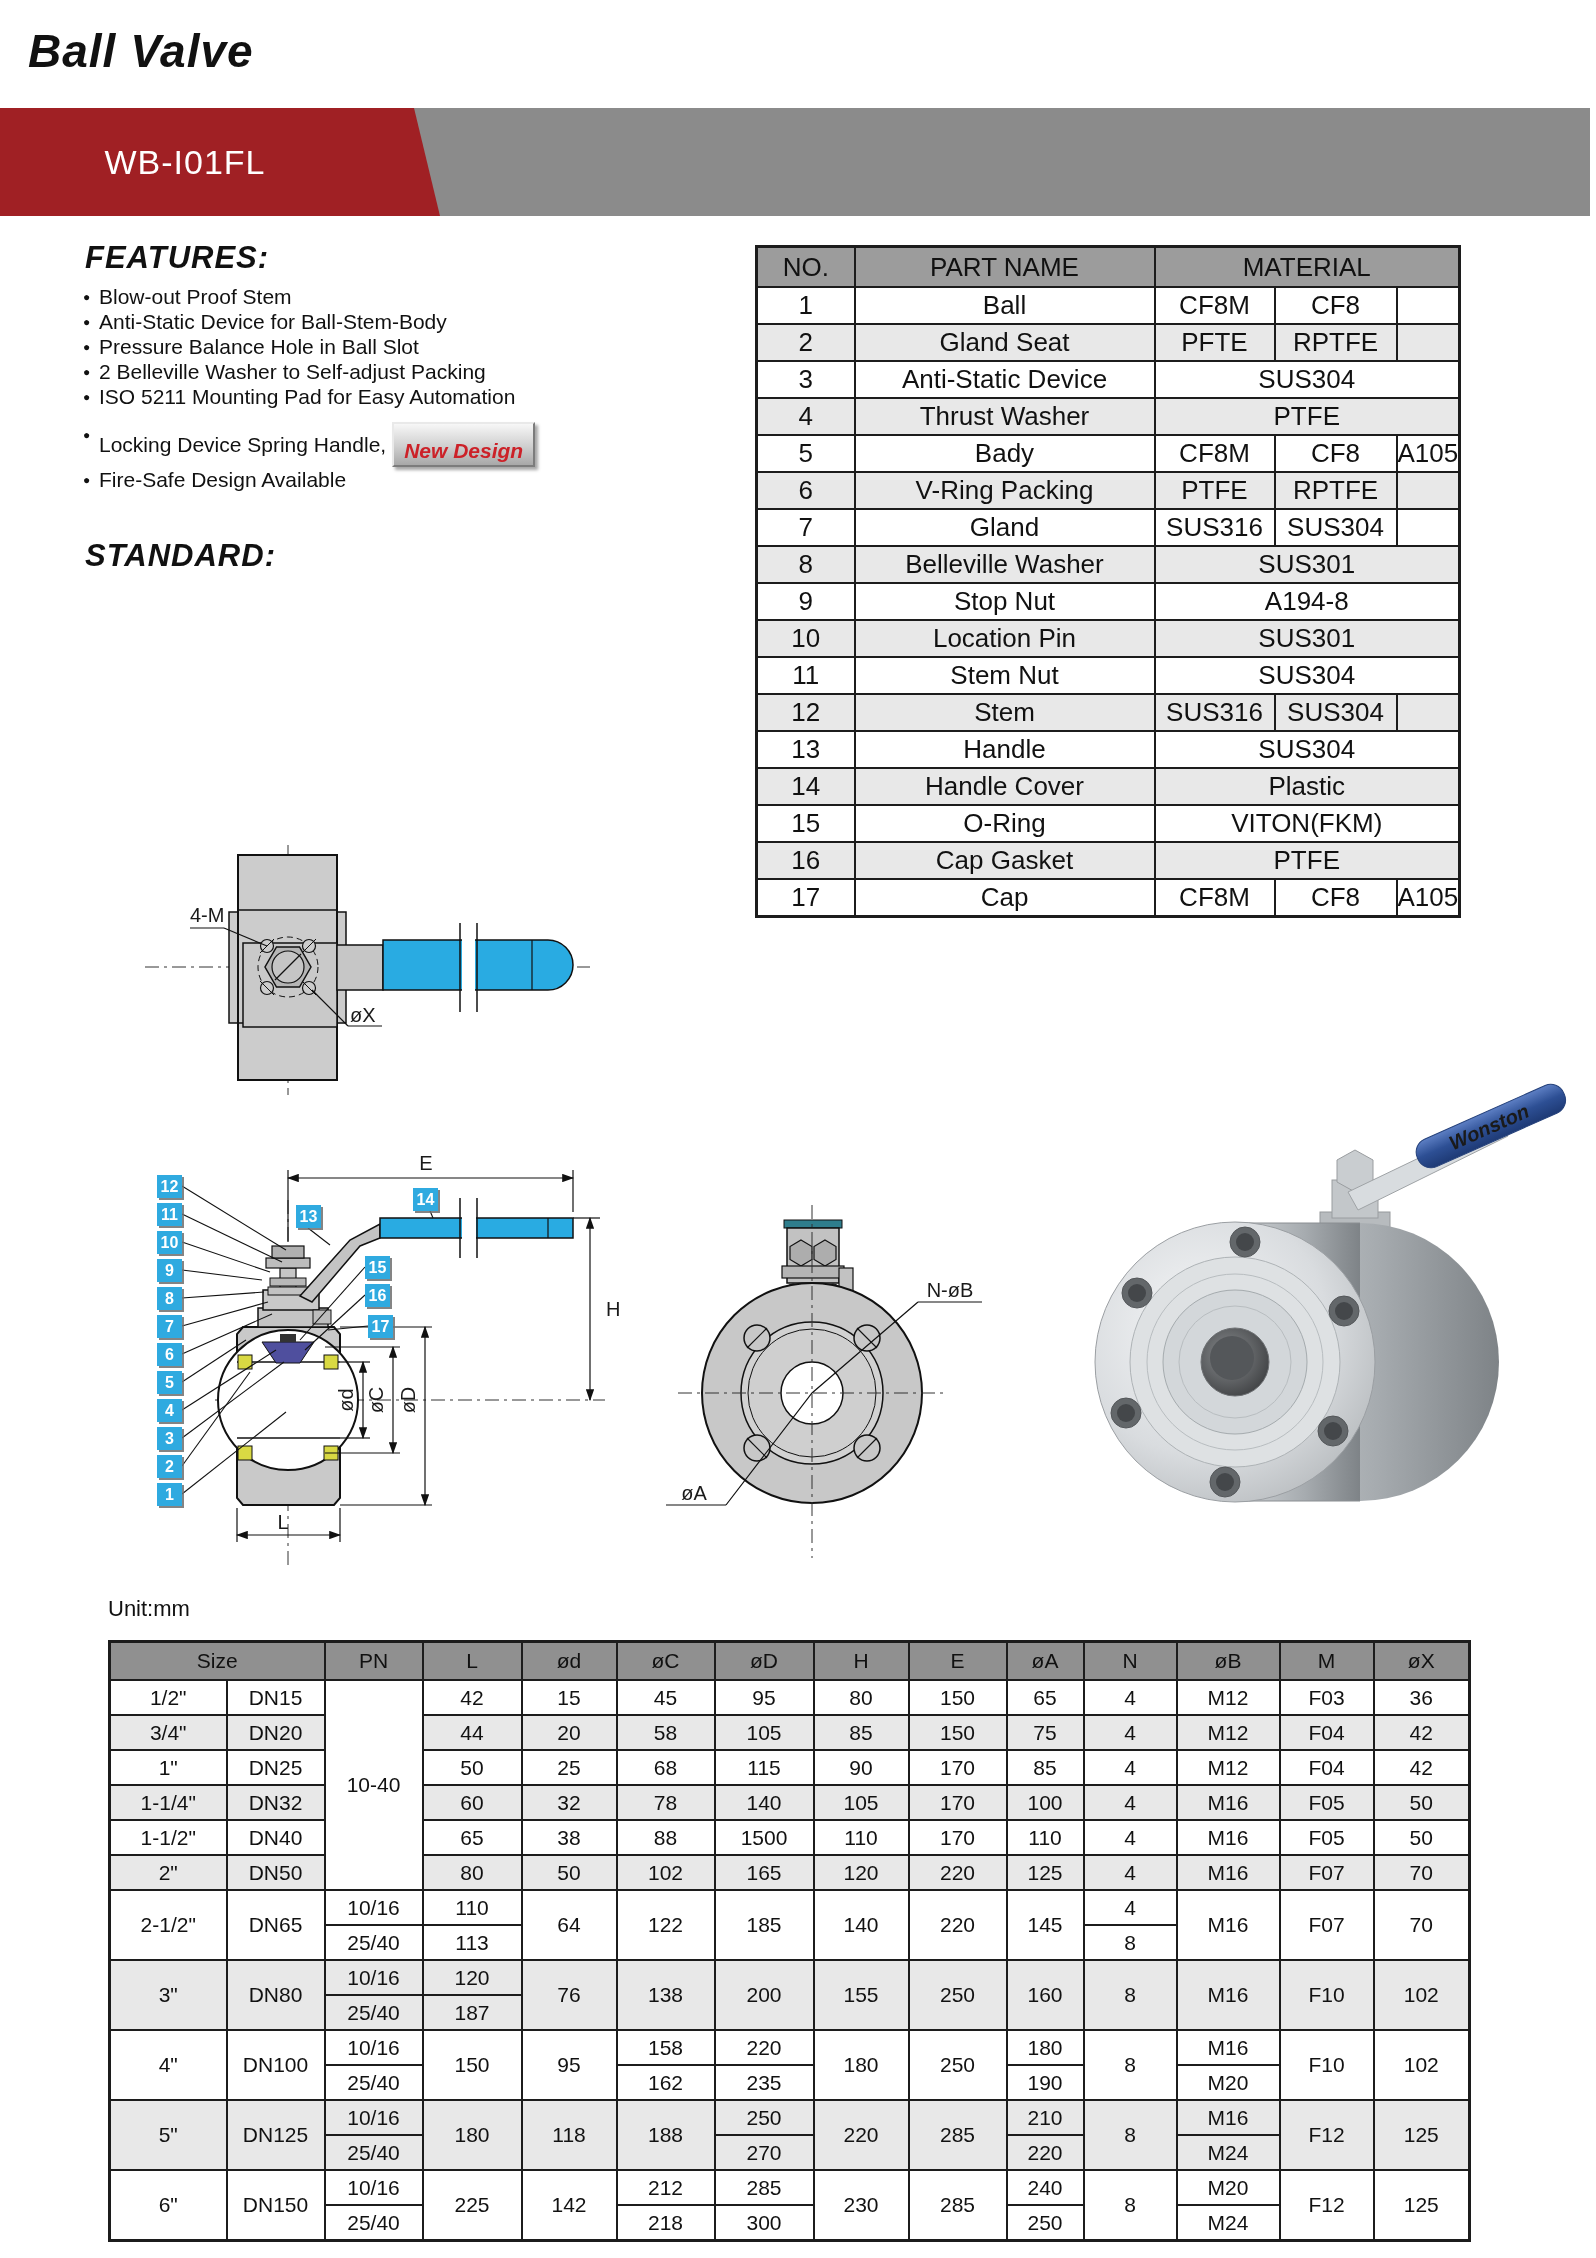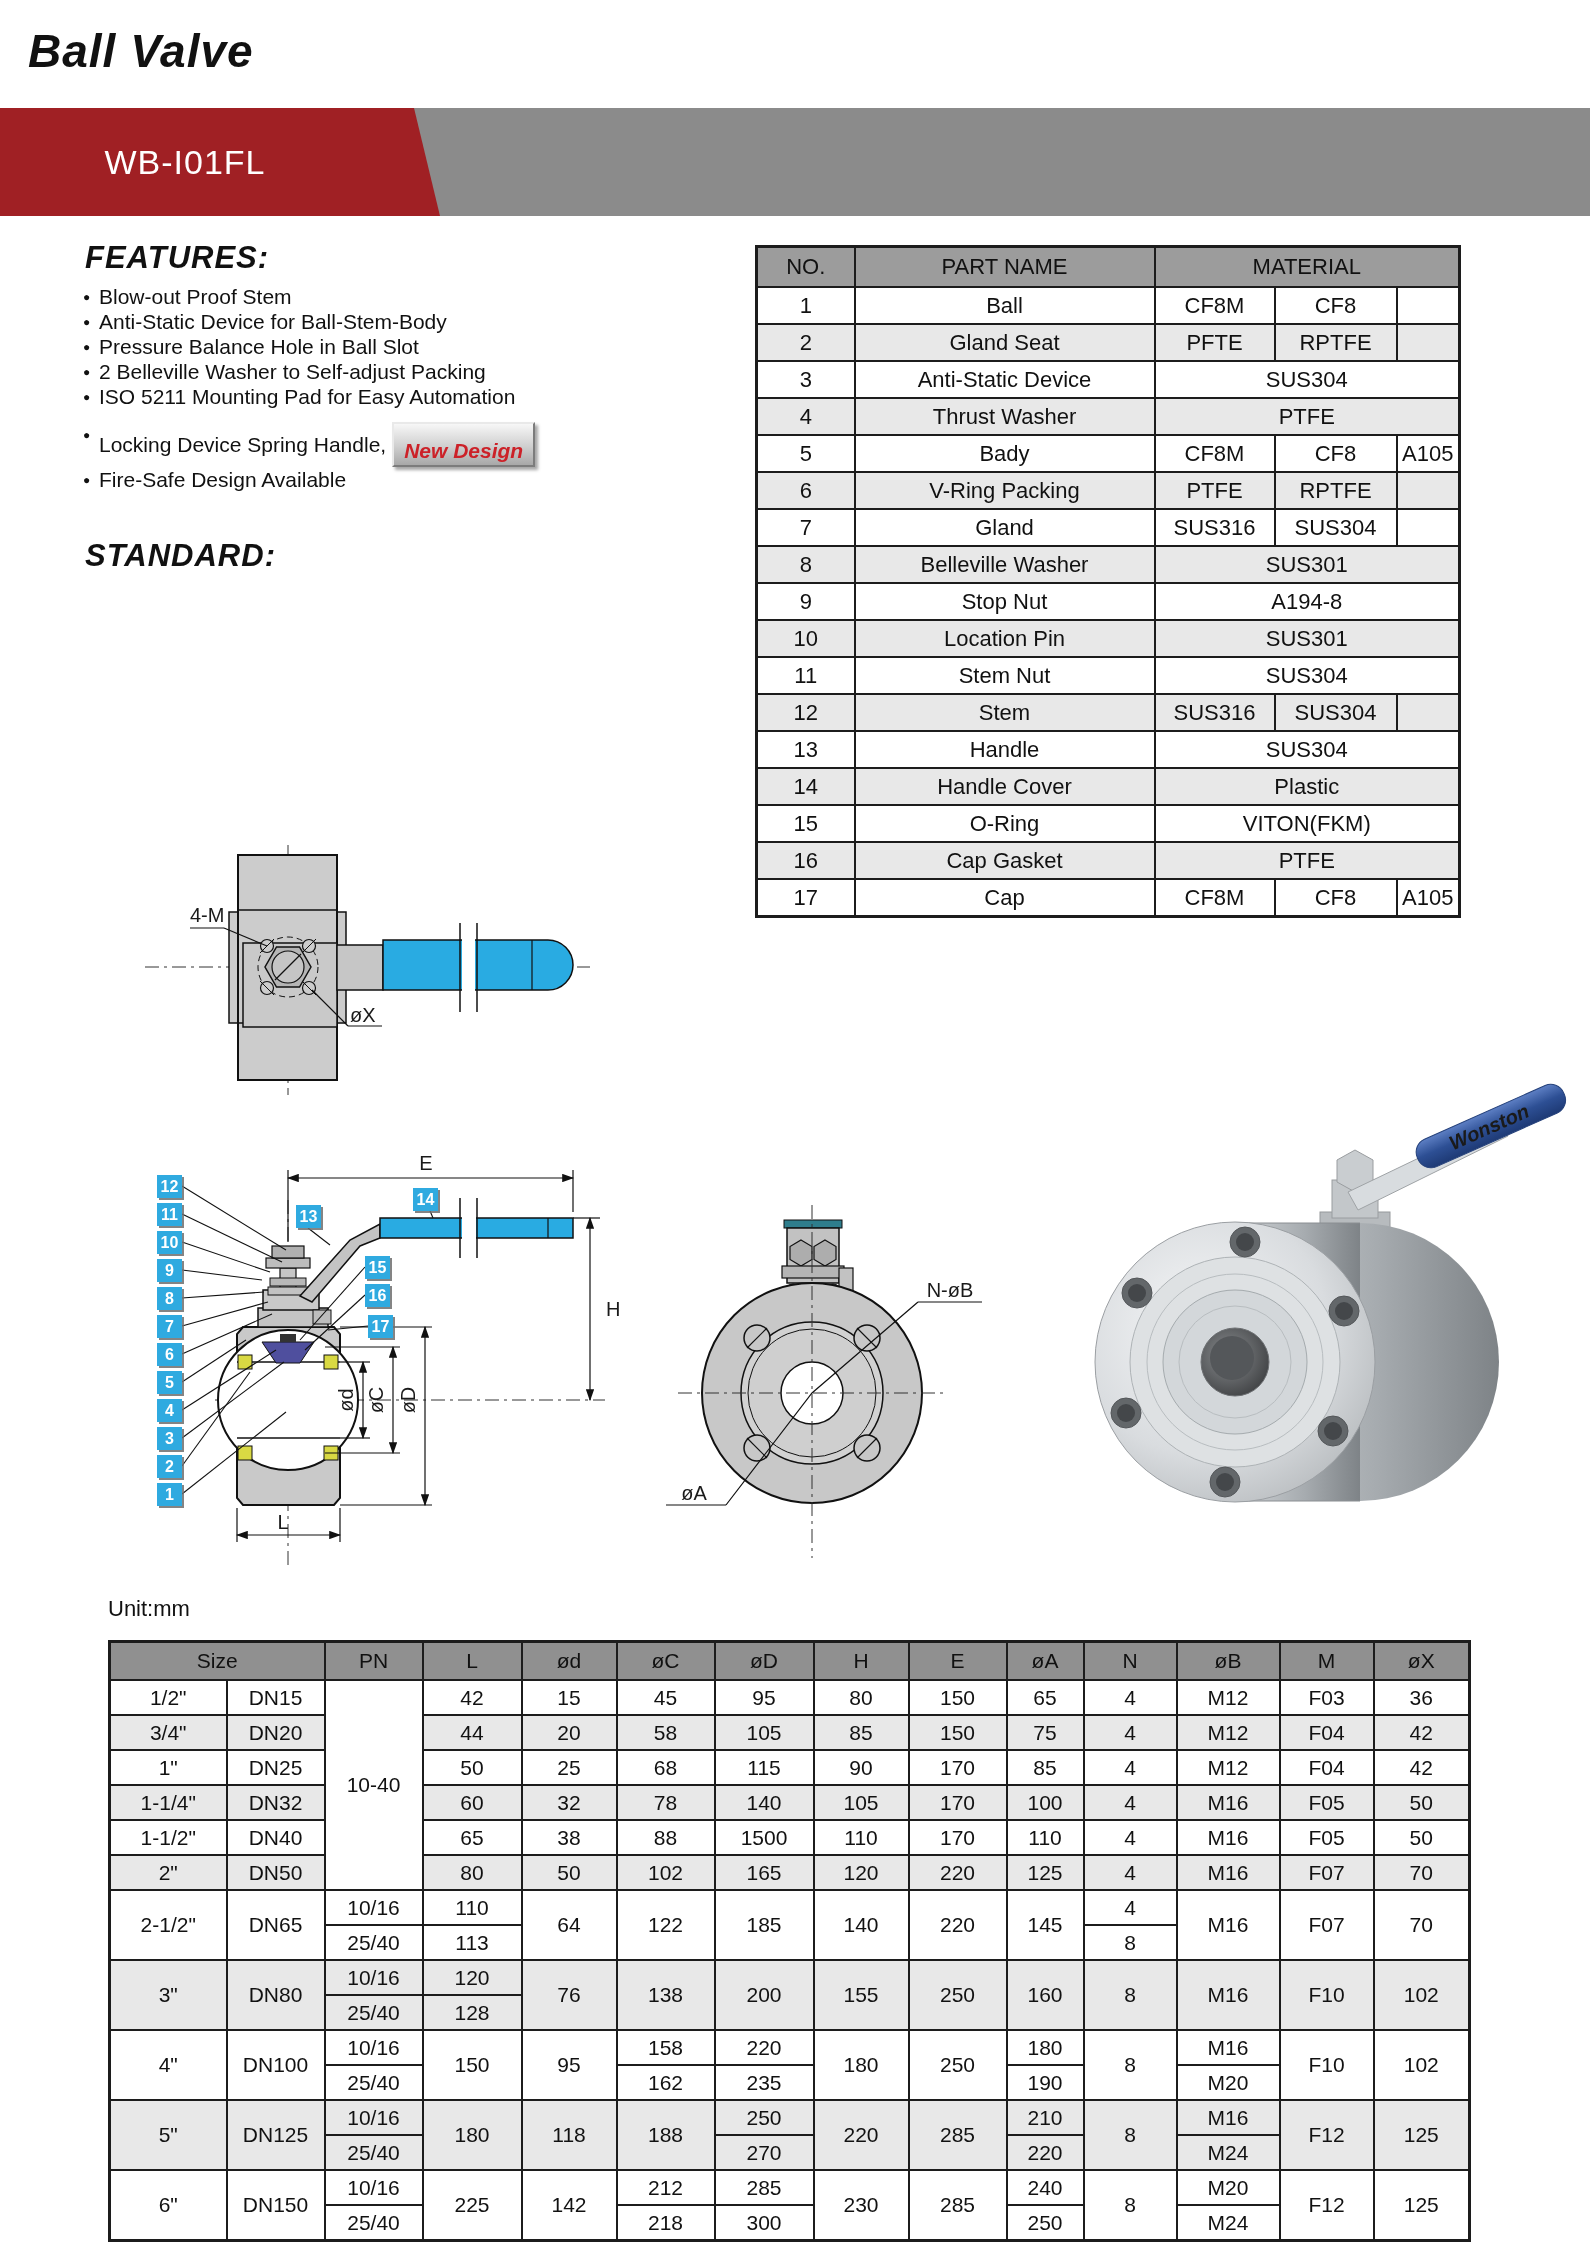--- a/index.html
+++ b/index.html
@@ -27,21 +27,21 @@
   .badge{display:inline-block;margin-left:6px;padding:14px 10px 2px 10px;
          background:linear-gradient(#f7f7f7,#cfcfcf 55%,#a8a8a8);
          border-top:2px solid #e9e9e9;border-left:2px solid #e9e9e9;
          border-right:2px solid #7c7c7c;border-bottom:2px solid #7c7c7c;
          box-shadow:3px 3px 3px rgba(0,0,0,.35);
          color:#cc2128;font-size:21px;font-weight:bold;font-style:italic;}
   .fl{display:flex;align-items:center;}
   
   table{border-collapse:collapse;table-layout:fixed;}
   td,th{border:2px solid #1c1c1c;text-align:center;padding:0;font-weight:normal;overflow:hidden;}
-  .parts{width:703px;font-size:22px;}
+  .parts{width:703px;font-size:26px;}
   .parts td{height:35px;}
   .parts th{height:38px;background:#9c9c9c;}
   .parts{border:3px solid #1c1c1c;}
   .dims{width:1294px;font-size:21px;border:3px solid #1c1c1c;}
   .dims td{height:33px;}
   .dims th{height:36px;background:#909090;}
   tr.shade td{background:#e8e8e8;}
   td.pn{background:#fff;}
   .unit{font-size:22px;}
   
@@ -613,21 +613,21 @@
           <td rowspan="2">155</td>
           <td rowspan="2">250</td>
           <td rowspan="2">160</td>
           <td rowspan="2">8</td>
           <td rowspan="2">M16</td>
           <td rowspan="2">F10</td>
           <td rowspan="2">102</td>
         </tr>
         <tr class="shade">
           <td>25/40</td>
-          <td>128</td>
+          <td>187</td>
         </tr>
         <tr>
           <td rowspan="2">4"</td>
           <td rowspan="2">DN100</td>
           <td>10/16</td>
           <td rowspan="2">150</td>
           <td rowspan="2">95</td>
           <td>158</td>
           <td>220</td>
           <td rowspan="2">180</td>

